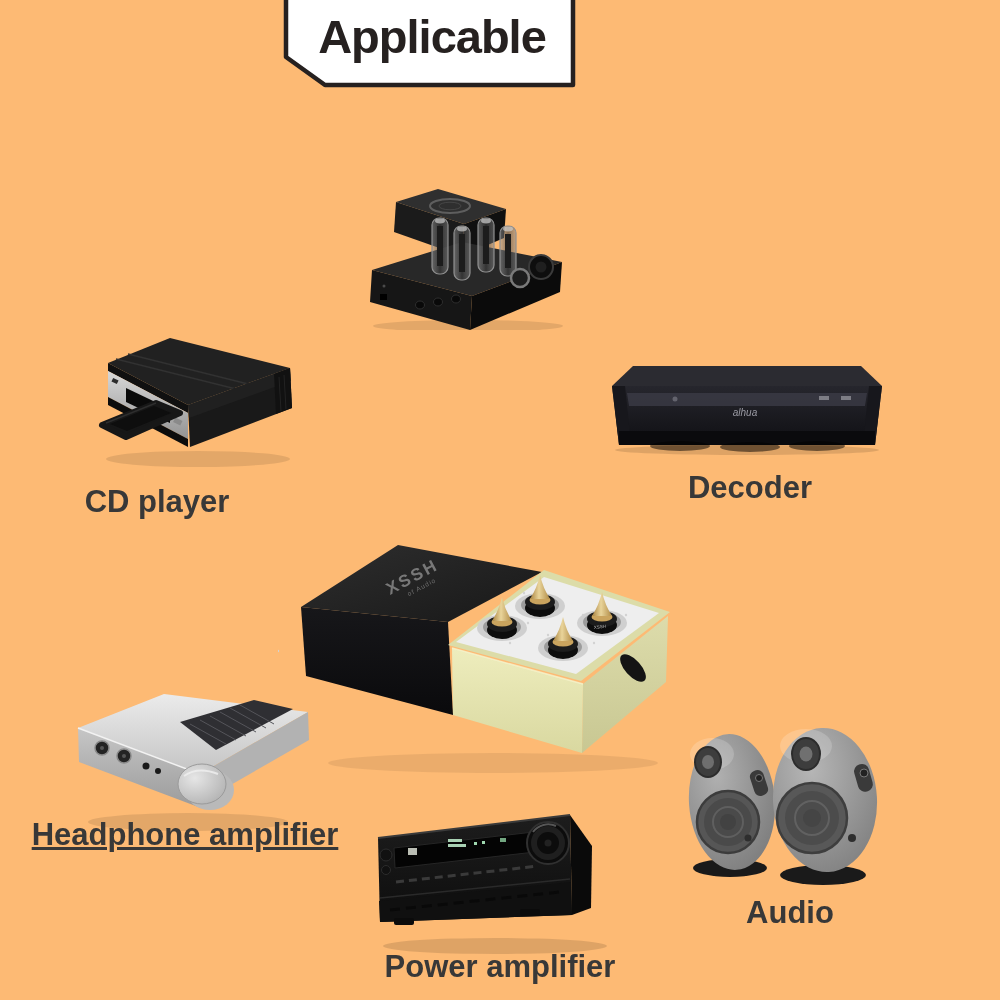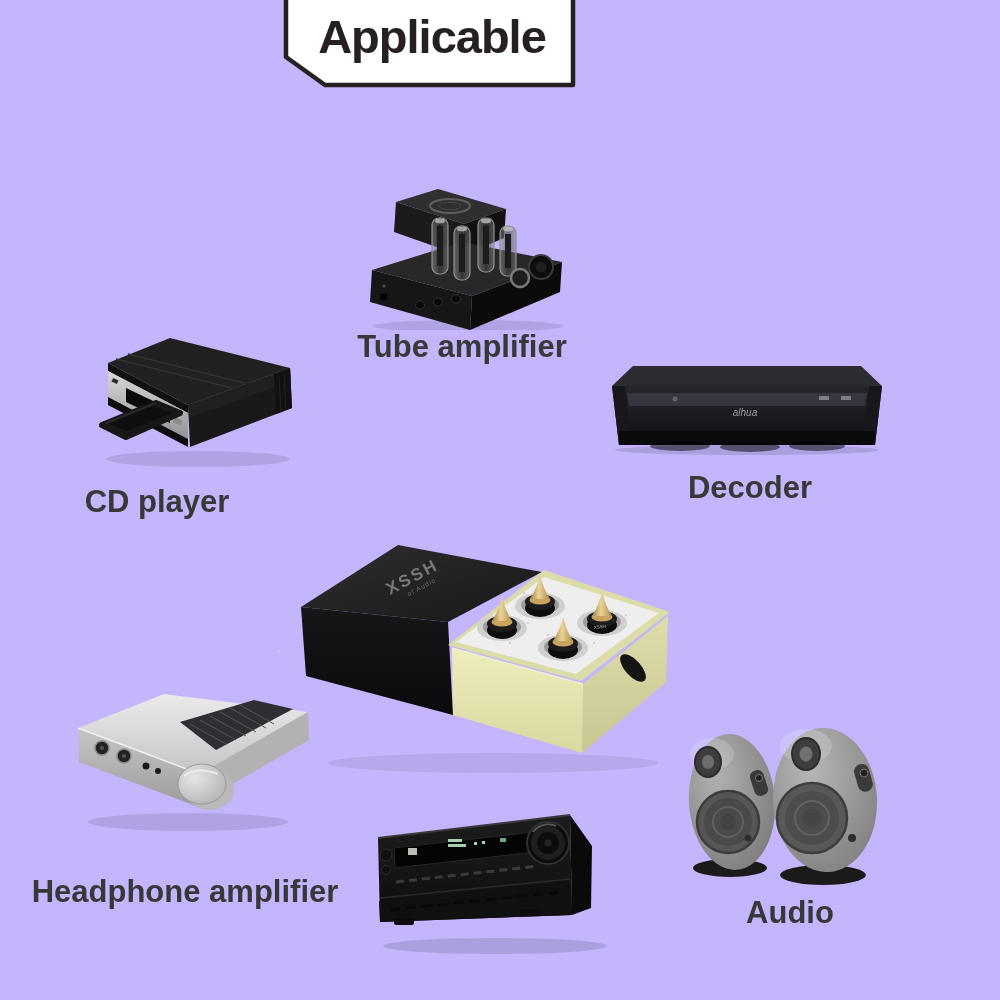--- a/index.html
+++ b/index.html
@@ -1,18 +1,18 @@
 <!DOCTYPE html>
 <html><head>
 <meta charset="utf-8">
 <style>
   html, body { margin: 0; padding: 0; }
   body { width: 1000px; height: 1000px; background: #ffffff; overflow: hidden; }
   .canvas {
-    position: relative; width: 1000px; height: 1000px; background: #c4b5fd;
+    position: relative; width: 1000px; height: 1000px; background: #fdba74;
     font-family: "Liberation Sans", sans-serif;
   }
   .abs { position: absolute; }
   .label {
     position: absolute;
     transform: translateX(-50%);
     font: bold 31px/1.05 "Liberation Sans", sans-serif;
     color: #383838;
     white-space: nowrap;
     letter-spacing: 0px;
@@ -361,19 +361,19 @@
         <circle cx="152" cy="106" r="27" fill="#4c4c4c"></circle>
         <circle cx="152" cy="106" r="17" fill="none" stroke="#616161" stroke-width="2"></circle>
         <circle cx="152" cy="106" r="9" fill="#454545"></circle>
       </g>
       <rect x="196" y="52" width="15" height="28" rx="7" fill="#3a3a3a" transform="rotate(-16 203 66)"></rect>
       <circle cx="204" cy="61" r="4" fill="#222" stroke="#777" stroke-width="1"></circle>
       <circle cx="192" cy="126" r="4" fill="#2e2e2e"></circle>
     </g>
   </svg>
 
-  <div class="label" style="left:462px; top:331px;">Tube amplifier</div>
   <div class="label" style="left:157px; top:486px;">CD player</div>
   <div class="label" style="left:750px; top:472px;text-align:right;">Decoder</div>
-  <div class="label" style="left:185px; top:876px;">Headphone amplifier</div>
+  <div class="label" style="left:185px; top:819px;text-decoration:underline;">Headphone amplifier</div>
+  <div class="label" style="left:500px; top:951px;">Power amplifier</div>
   <div class="label" style="left:790px; top:897px;">Audio</div>
 
 </div>
 
 </body></html>

